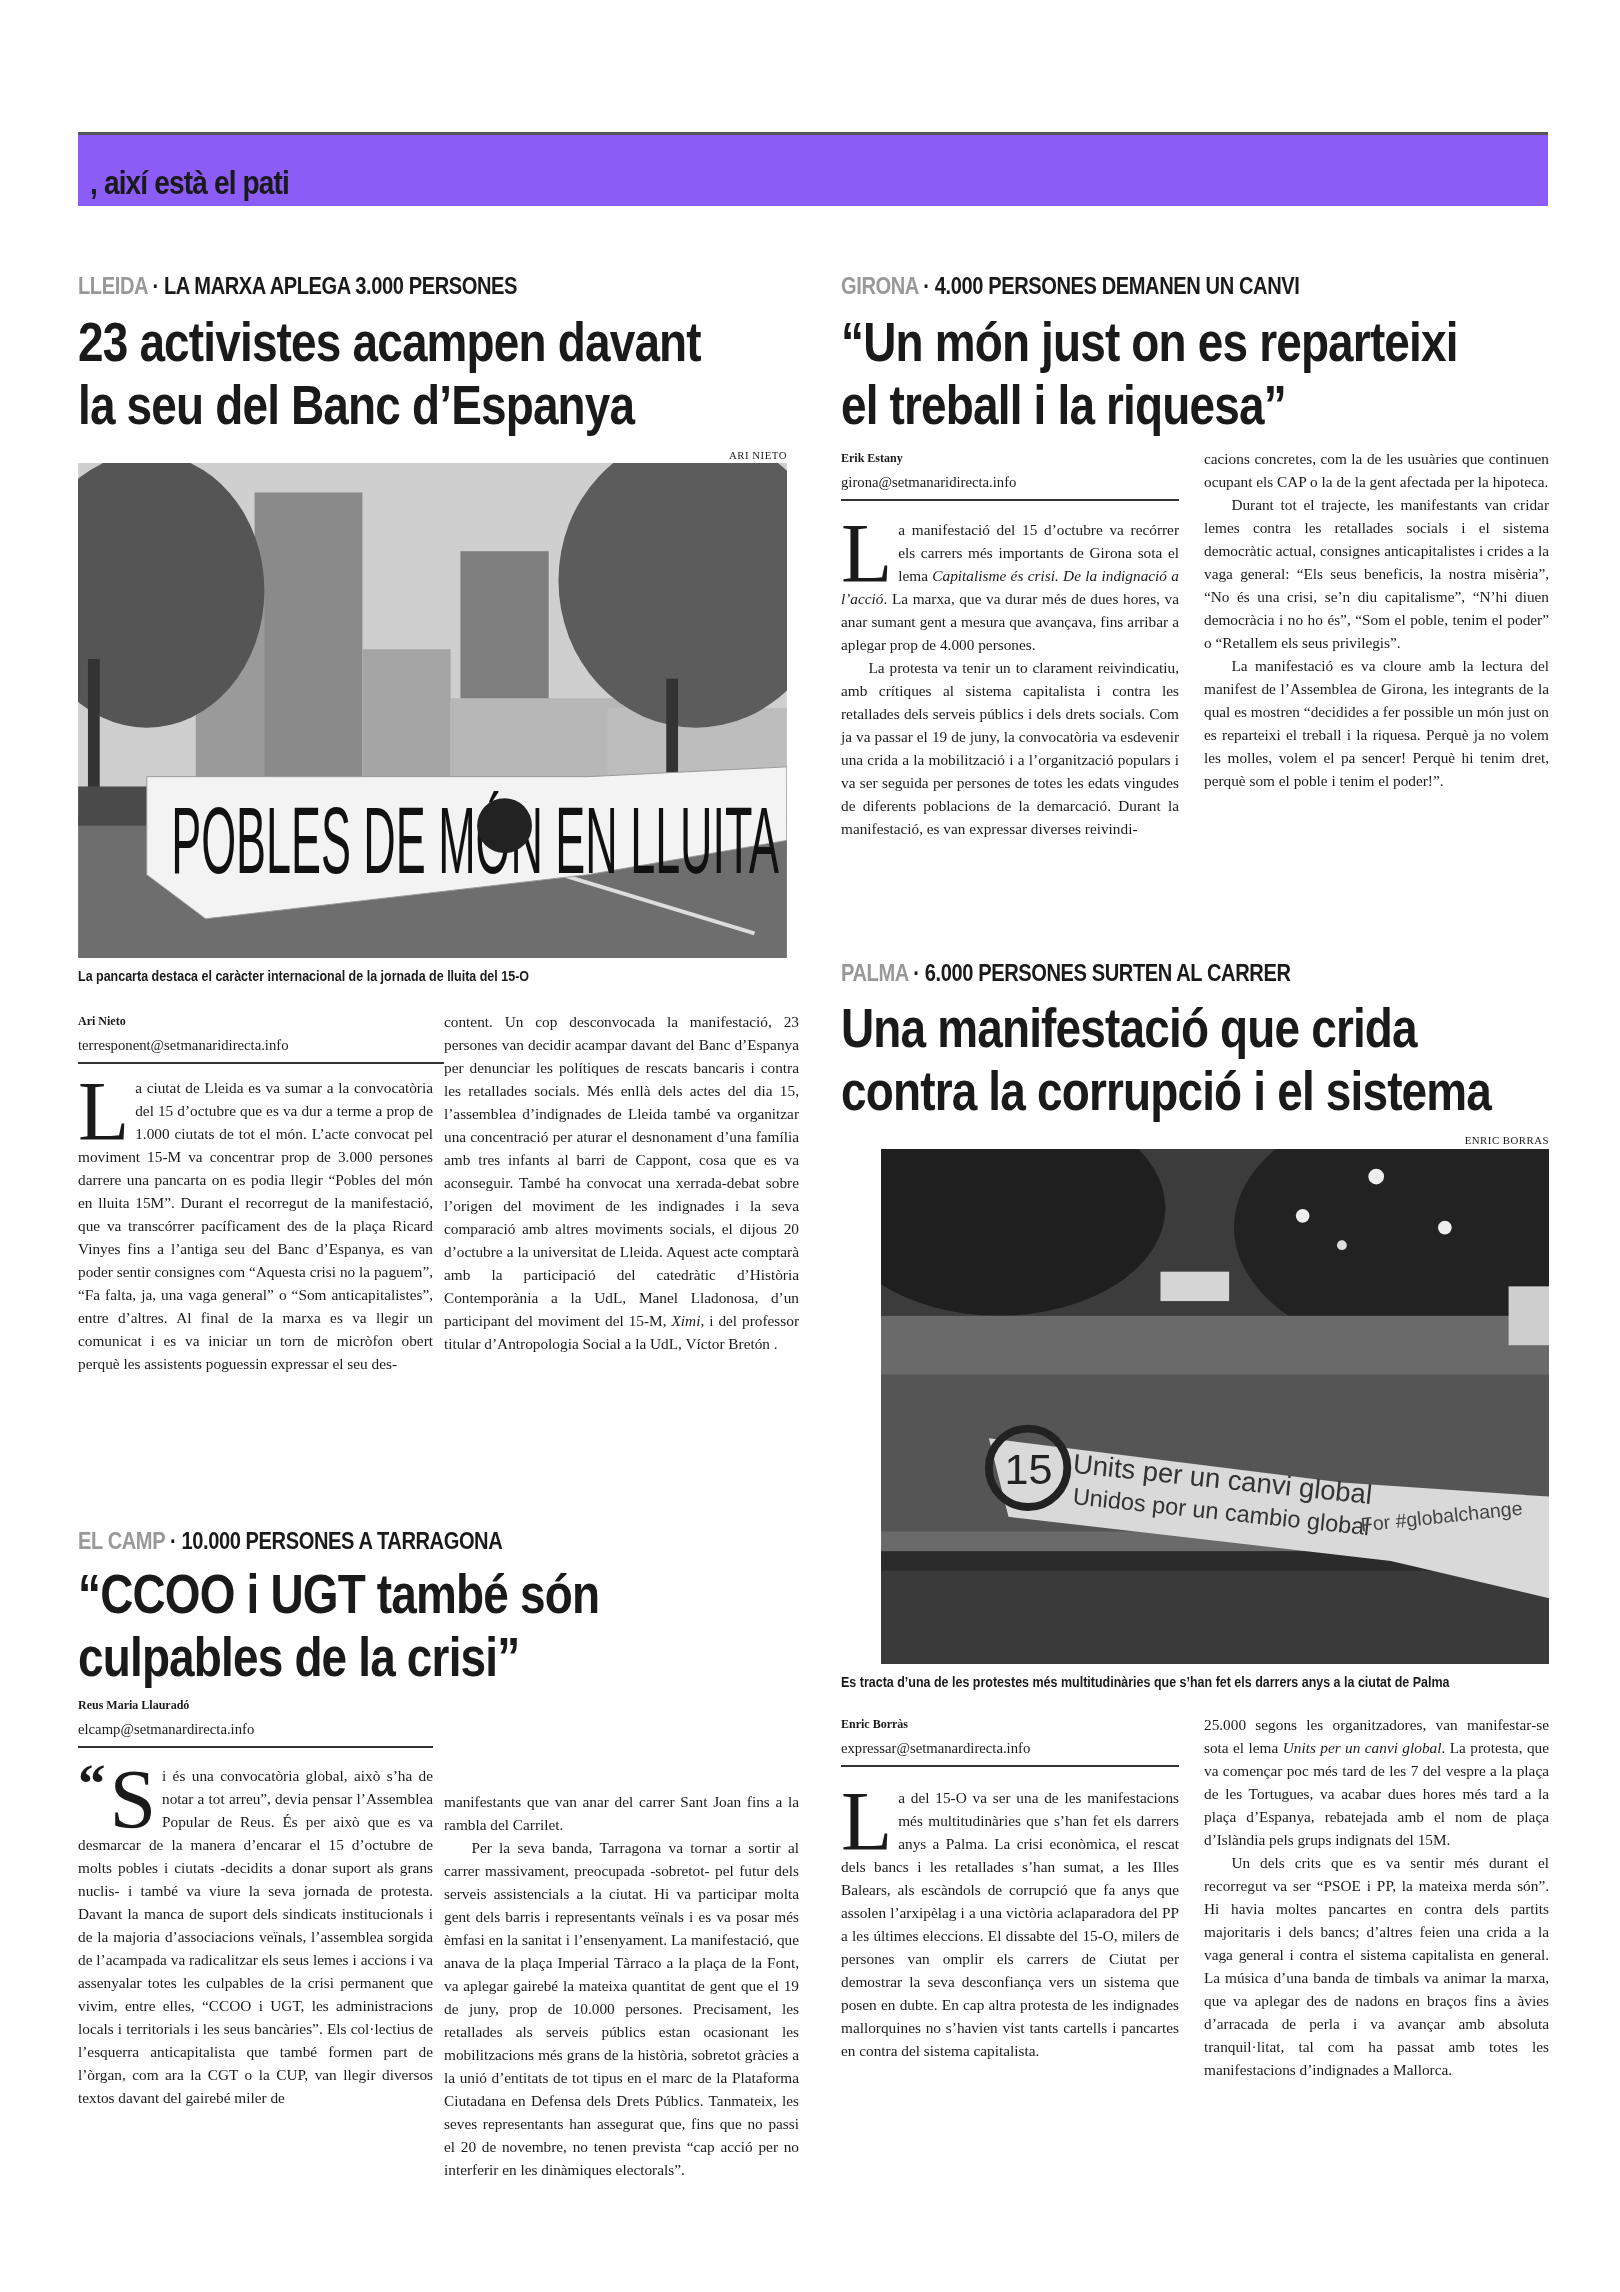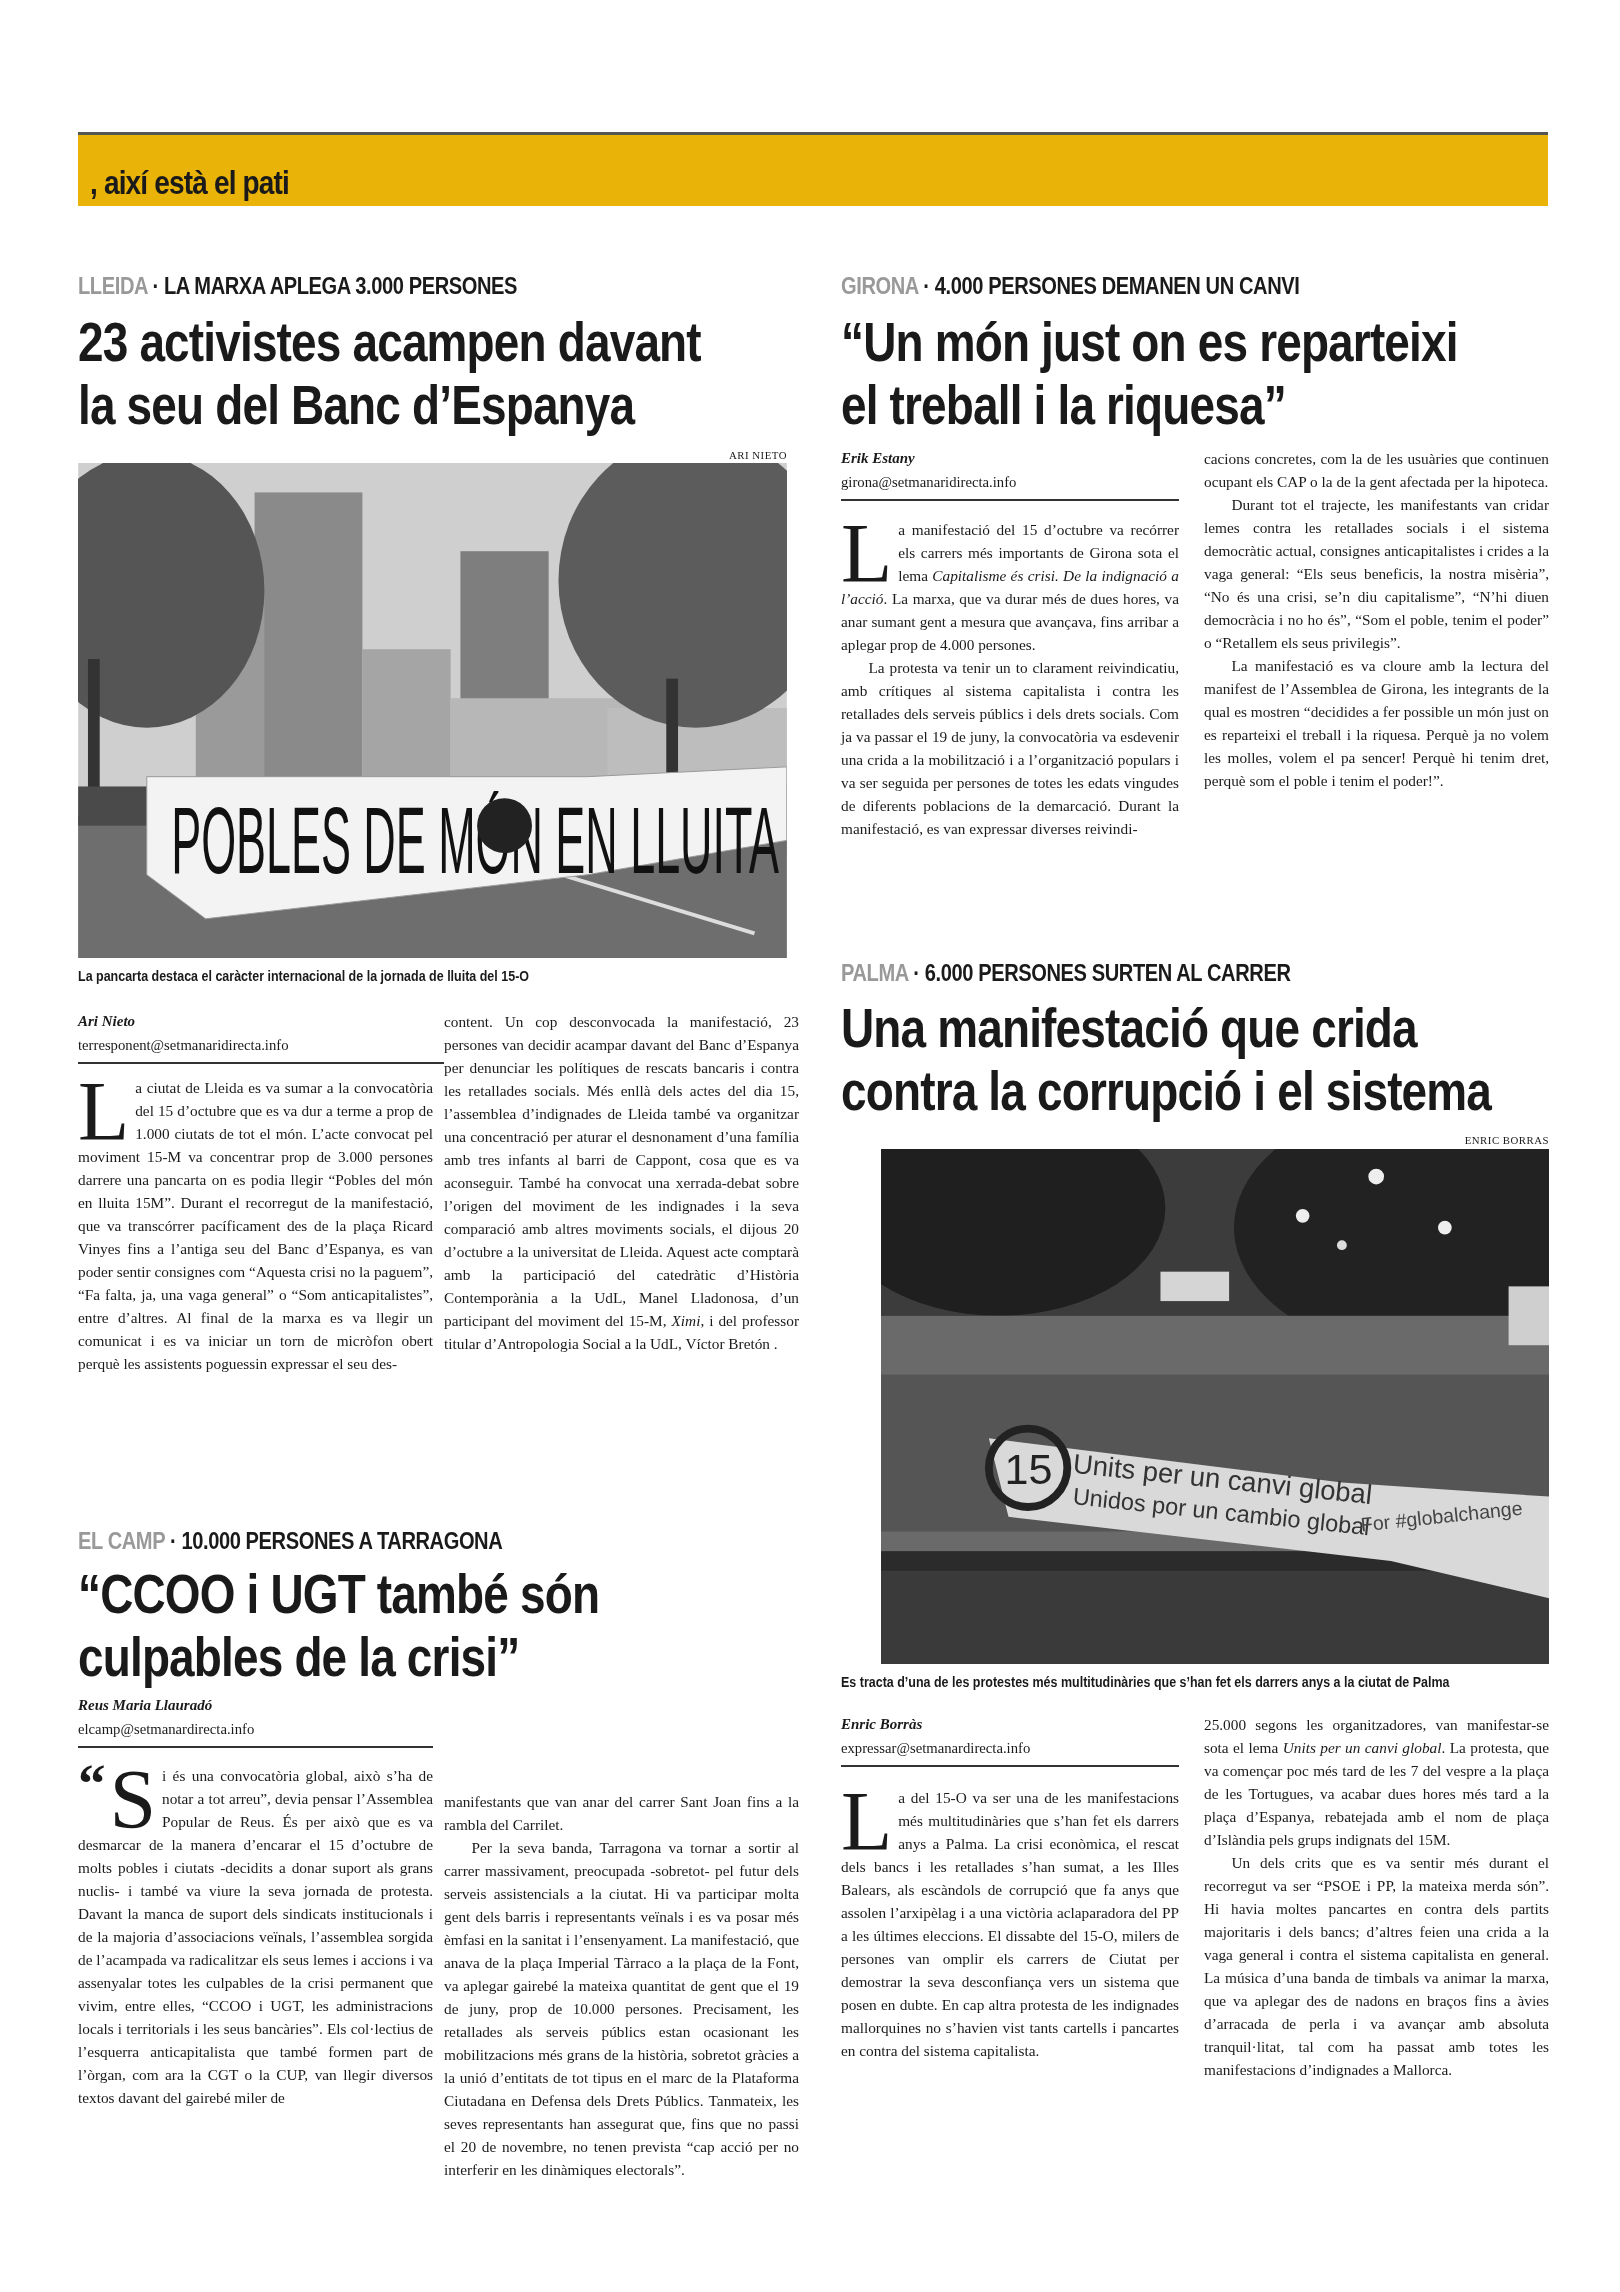--- a/index.html
+++ b/index.html
@@ -5,34 +5,34 @@
   * { box-sizing: border-box; margin: 0; padding: 0; }
   html, body { width: 1620px; height: 2293px; background: #ffffff; }
   body { position: relative; color: #1a1a1a; font-family: "DejaVu Serif", serif; overflow: hidden; }
 
   .folio { position: absolute; top: 98px; left: 78px; width: 1470px; height: 29px; font-family: "Liberation Serif", serif; font-size: 18.6px; margin-top: 48px; }
   .folio .left { position: absolute; left: 0; top: 0; }
   .folio .left b { font-weight: bold; }
   .folio .right { position: absolute; right: 0; top: 0; }
   .folio-rule { position: absolute; top: 132px; left: 78px; width: 1470px; height: 2.9px; background: #555; }
 
-  .section-band { position: absolute; top: 135px; left: 78px; width: 1470px; height: 71px; background: #eab308; }
+  .section-band { position: absolute; top: 135px; left: 78px; width: 1470px; height: 71px; background: #8b5cf6; }
   .section-band .label { position: absolute; left: 11.8px; top: 29px; font-family: "Liberation Sans", sans-serif; font-weight: bold; font-size: 33px; letter-spacing: -1px; transform: scaleX(0.85); transform-origin: left; }
 
   .kicker { position: absolute; font-family: "Liberation Sans", sans-serif; font-weight: bold; font-size: 24.5px; letter-spacing: -0.5px; transform: scaleX(0.82); transform-origin: left; white-space: nowrap; }
   .kicker .place { color: #999; }
   .headline { position: absolute; font-family: "Liberation Sans", sans-serif; font-weight: bold; font-size: 56px; line-height: 63px; letter-spacing: -1px; transform: scaleX(0.82); transform-origin: left; white-space: nowrap; }
 
   .credit { position: absolute; font-family: "Liberation Serif", serif; font-size: 10.8px; letter-spacing: 0.5px; text-align: right; }
 
   .photo { position: absolute; overflow: hidden; }
   .caption { position: absolute; font-family: "Liberation Sans", sans-serif; font-weight: bold; font-size: 14.7px; transform: scaleX(0.85); transform-origin: left; white-space: nowrap; }
 
   .byline { position: absolute; width: 372px; }
-  .byline .name { font-family: "Liberation Serif", serif; font-weight: bold; font-size: 15px; line-height: 23.5px; font-style: italic; }
+  .byline .name { font-family: "Liberation Serif", serif; font-weight: bold; font-size: 12px; line-height: 23.5px; }
   .byline .email { font-family: "Liberation Serif", serif; font-size: 14.7px; line-height: 23.5px; }
   .byline .rule { margin-top: 4.9px; height: 2px; background: #333; }
 
   .col { position: absolute; width: 353px; font-family: "Liberation Serif", serif; font-size: 15.3px; line-height: 23px; text-align: justify; hyphens: manual; }
   .col p { text-indent: 27.4px; }
   .col p.first { text-indent: 0; }
   .dropcap { float: left; font-family: "Liberation Serif", serif; font-size: 84px; line-height: 63px; margin: 3.9px 5.9px 0 0; }
   .dropquote { float: left; font-family: "Liberation Serif", serif; font-weight: bold; font-size: 55px; line-height: 39px; margin-right: 3.9px; }
   em { font-style: italic; }
   .sc { font-variant: small-caps; }

